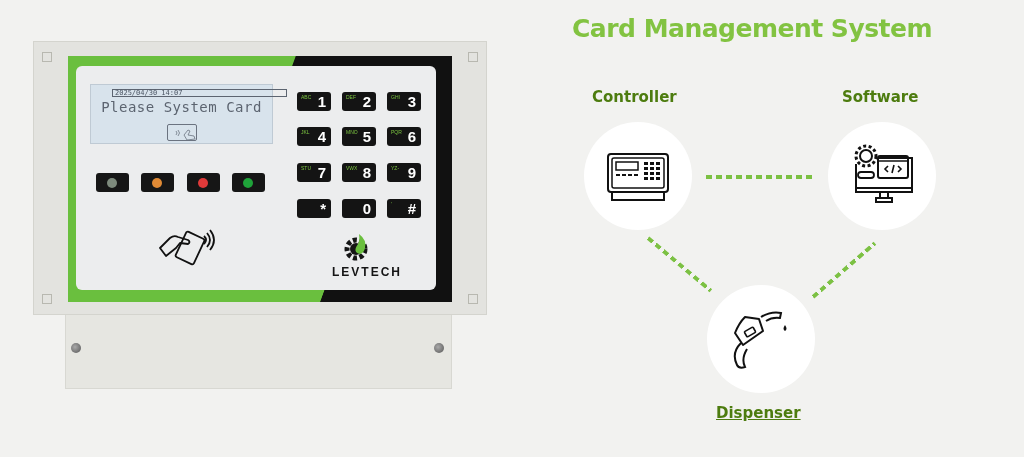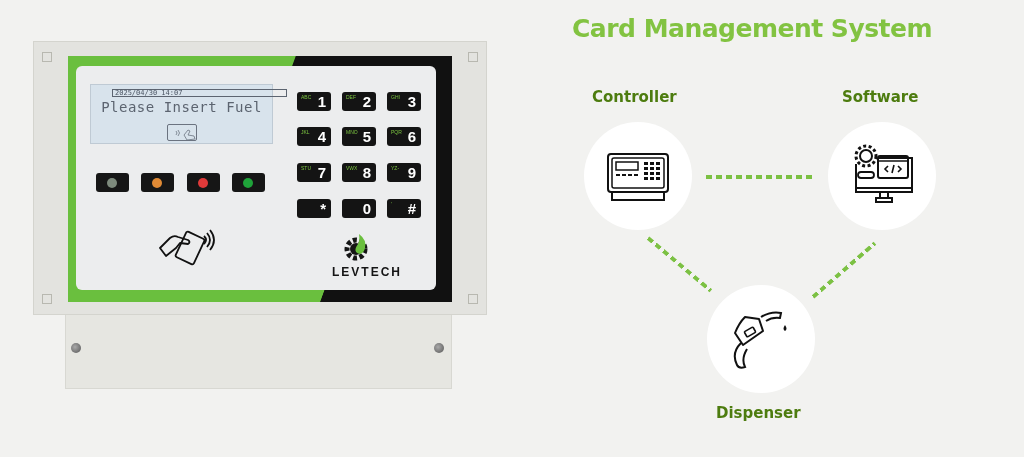--- a/index.html
+++ b/index.html
@@ -47,21 +47,21 @@
   <div class="corner" style="left:8px; bottom:10px;"></div>
   <div class="corner" style="right:8px; bottom:10px;"></div>
 </div>
 <div class="frame">
     <div class="frame-bottom"></div>
   </div>
 <div class="panel"></div>
 
 <div class="lcd">
   <div class="lcd-date">2025/04/30 14:07</div>
-  <div class="lcd-msg">Please Insert Fuel</div>
+  <div class="lcd-msg">Please System Card</div>
   <div class="lcd-card">
     <svg width="30" height="17" viewBox="0 0 30 17">
         <path d="M8 6 q2 2 0 4 M10 5 q3 3 0 6" stroke="#6b7380" fill="none" stroke-width="0.8"></path>
         <path d="M16 10 l4 -5 l2 1 l-2 4 l6 1 l1 3 l-8 1 z" stroke="#6b7380" fill="none" stroke-width="0.8"></path>
       </svg>
   </div>
 </div>
 
 <div class="led" style="left:96px;">
     <span style="background:#7d8a7c"></span>
@@ -139,21 +139,21 @@
     <circle cx="14" cy="17" r="6" fill="#151515"></circle>
     <path d="M18 22 q-8 -2 -2 -10 q2 -4 1 -10 q8 6 6 14 q-1 5 -5 6 z" fill="#6abf3e"></path>
   </svg>
 </div>
 <div class="brand">LEVTECH</div>
 
 <div class="title">Card Management System</div>
 
 <div class="node-label" style="left:592px; top:88px;">Controller</div>
 <div class="node-label" style="left:842px; top:88px;">Software</div>
-<div class="node-label" style="left:716px; top:404px;">Dispenser</div>
+<div class="node-label" style="left:716px; top:404px;text-decoration:underline;">Dispenser</div>
 
 <div class="dash" style="left:706px; top:175px; width:108px;"></div>
 <div class="dash" style="left:648px; top:236px; width:82px; transform: rotate(40deg);"></div>
 <div class="dash" style="left:813px; top:295px; width:82px; transform: rotate(-41deg);"></div>
 
 <div class="circle" style="left:584px; top:122px;">
   <svg style="position:absolute; left:22px; top:30px;" width="64" height="52" viewBox="0 0 64 52">
     <rect x="2" y="2" width="60" height="38" rx="3" fill="none" stroke="#111" stroke-width="2"></rect>
     <rect x="6" y="6" width="52" height="30" rx="2" fill="none" stroke="#111" stroke-width="1.5"></rect>
     <rect x="10" y="10" width="22" height="8" fill="none" stroke="#111" stroke-width="1.5"></rect>

